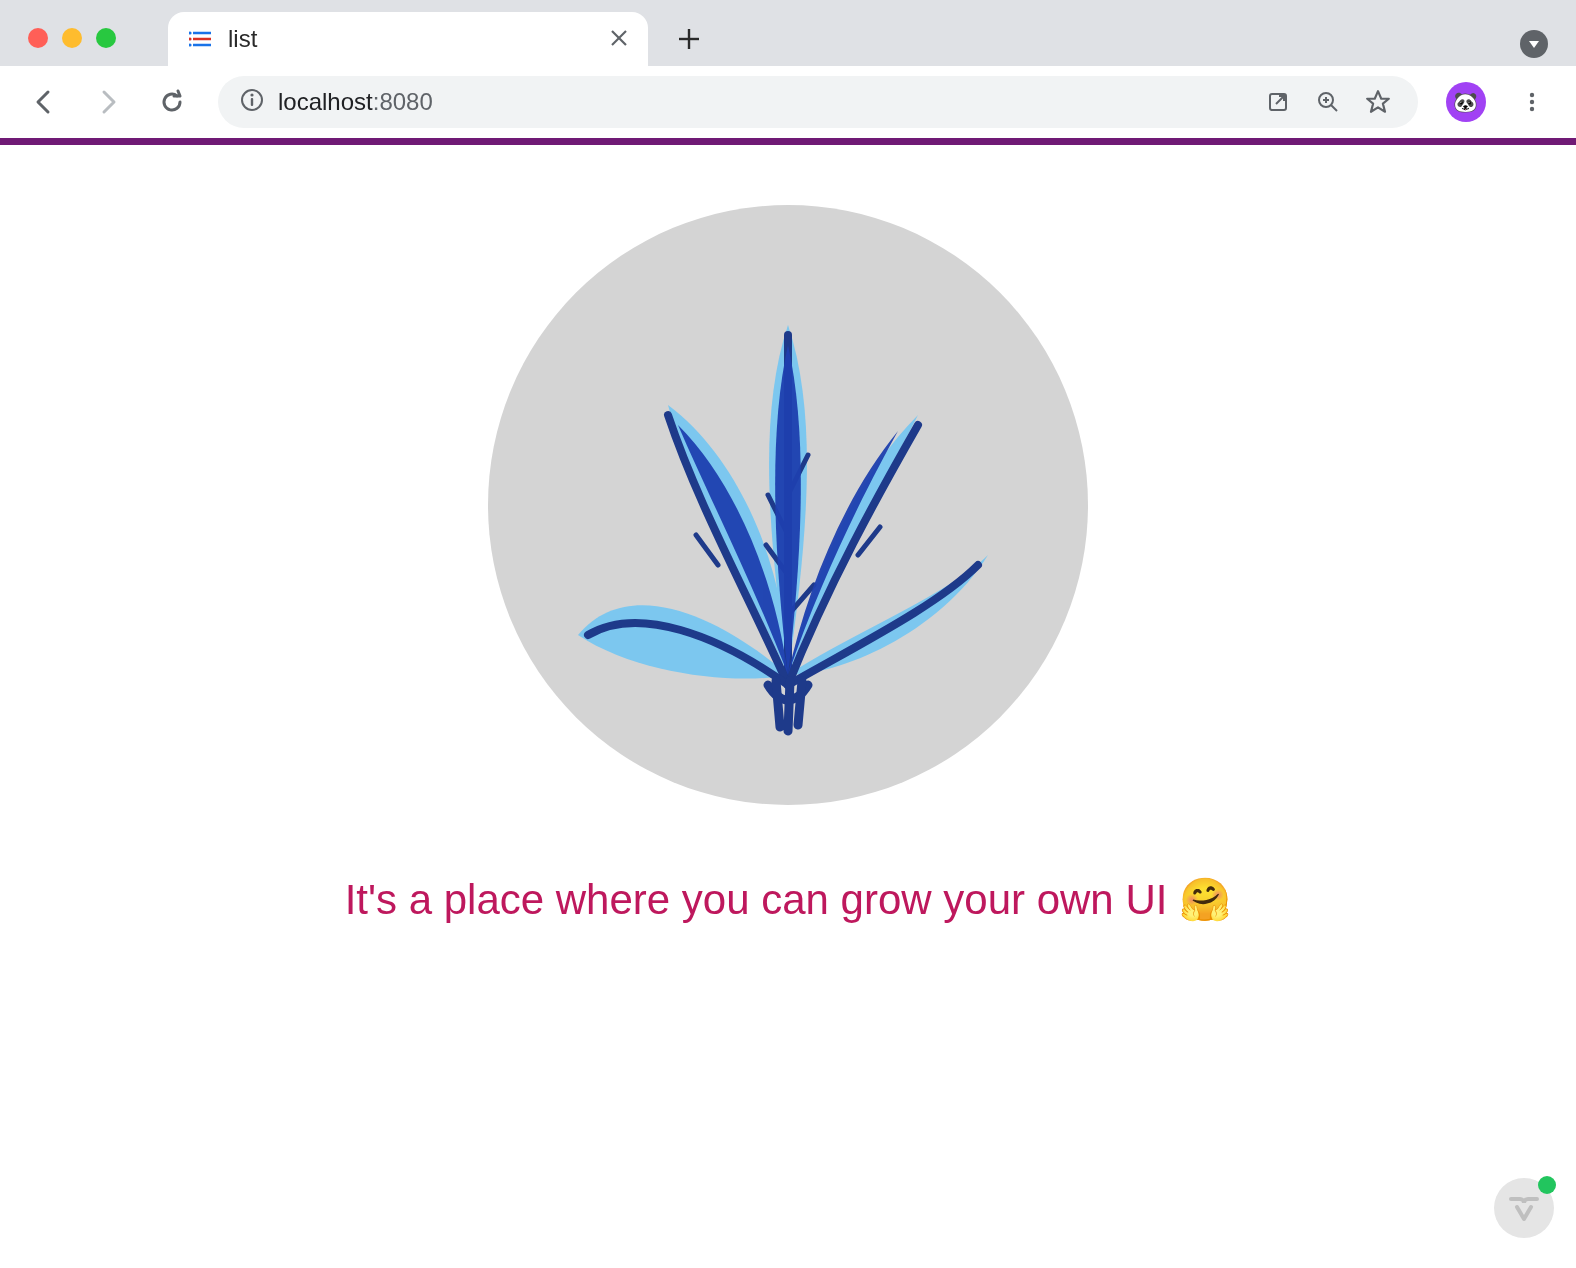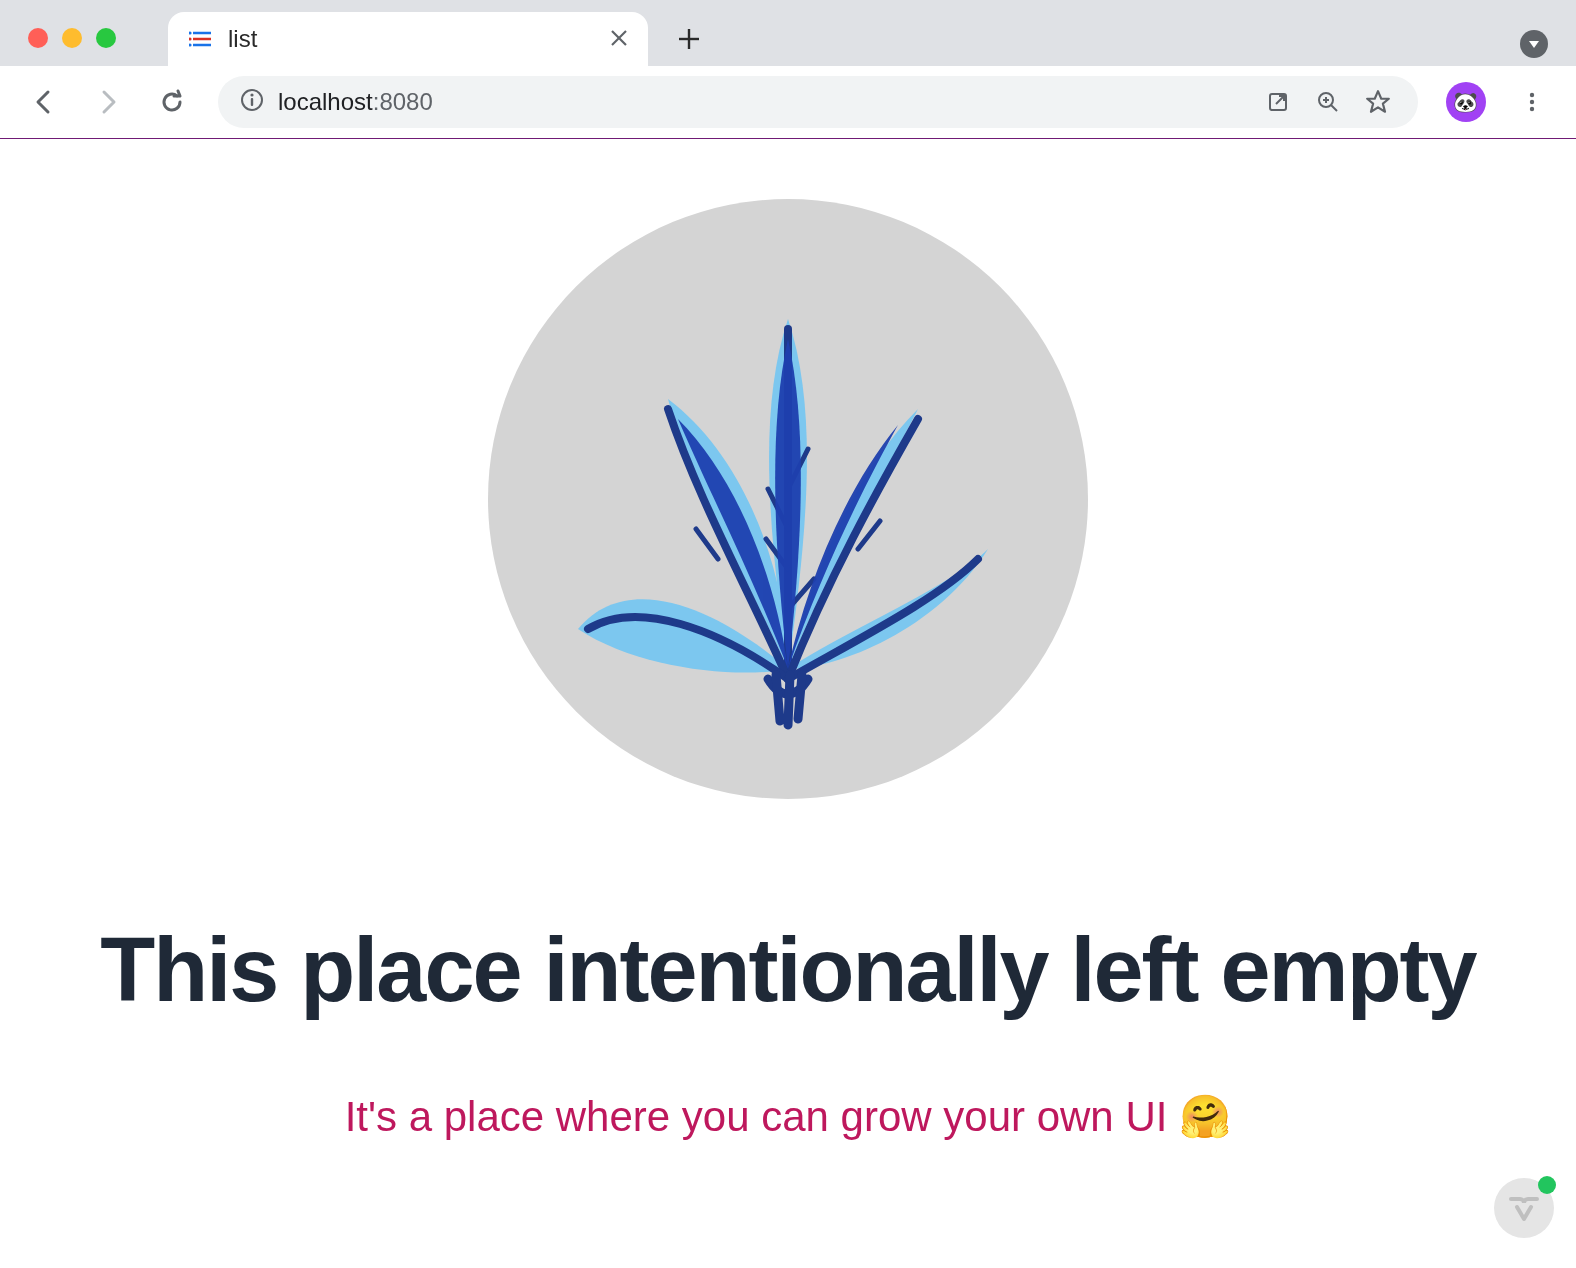--- a/index.html
+++ b/index.html
@@ -8,21 +8,21 @@
       width: 1576px;
       height: 1268px;
       background: #ffffff;
       overflow: hidden;
       position: relative;
     }
 
     
     .browser-chrome {
       background: #dfe1e5;
-      border-bottom: 1px solid #701a75;
+      border-bottom: 7px solid #701a75;
     }
 
     .tab-strip {
       height: 66px;
       display: flex;
       align-items: flex-end;
       padding-left: 18px;
       position: relative;
     }
 
@@ -311,21 +311,20 @@
         <path d="M270 440 C 304 340 350 250 380 196 C 326 262 288 356 270 440 Z"></path>
       </g>
 
       <g fill="none" stroke="#1e3a8a" stroke-width="9" stroke-linecap="round">
         <path d="M250 450 C 262 470 278 470 290 450"></path>
         <path d="M258 446 L 262 492 M272 446 L 270 496 M284 446 L 280 490"></path>
       </g>
     </svg>
   </div>
 
-  <h1 class="headline">This place intentionally left empty</h1>
   <p class="subline">It's a place where you can grow your own UI 🤗</p>
 </div>
 
 <div class="float-badge">
   <svg width="34" height="34" viewBox="0 0 34 34">
     <path d="M4 8 h9 a4 4 0 0 1 4 4 a4 4 0 0 1 4-4 h9" fill="none" stroke="#bfbfbf" stroke-width="4" stroke-linecap="round"></path>
     <path d="M10 16 l7 12 l7 -12" fill="none" stroke="#bfbfbf" stroke-width="4" stroke-linecap="round" stroke-linejoin="round"></path>
   </svg>
 </div>
 

